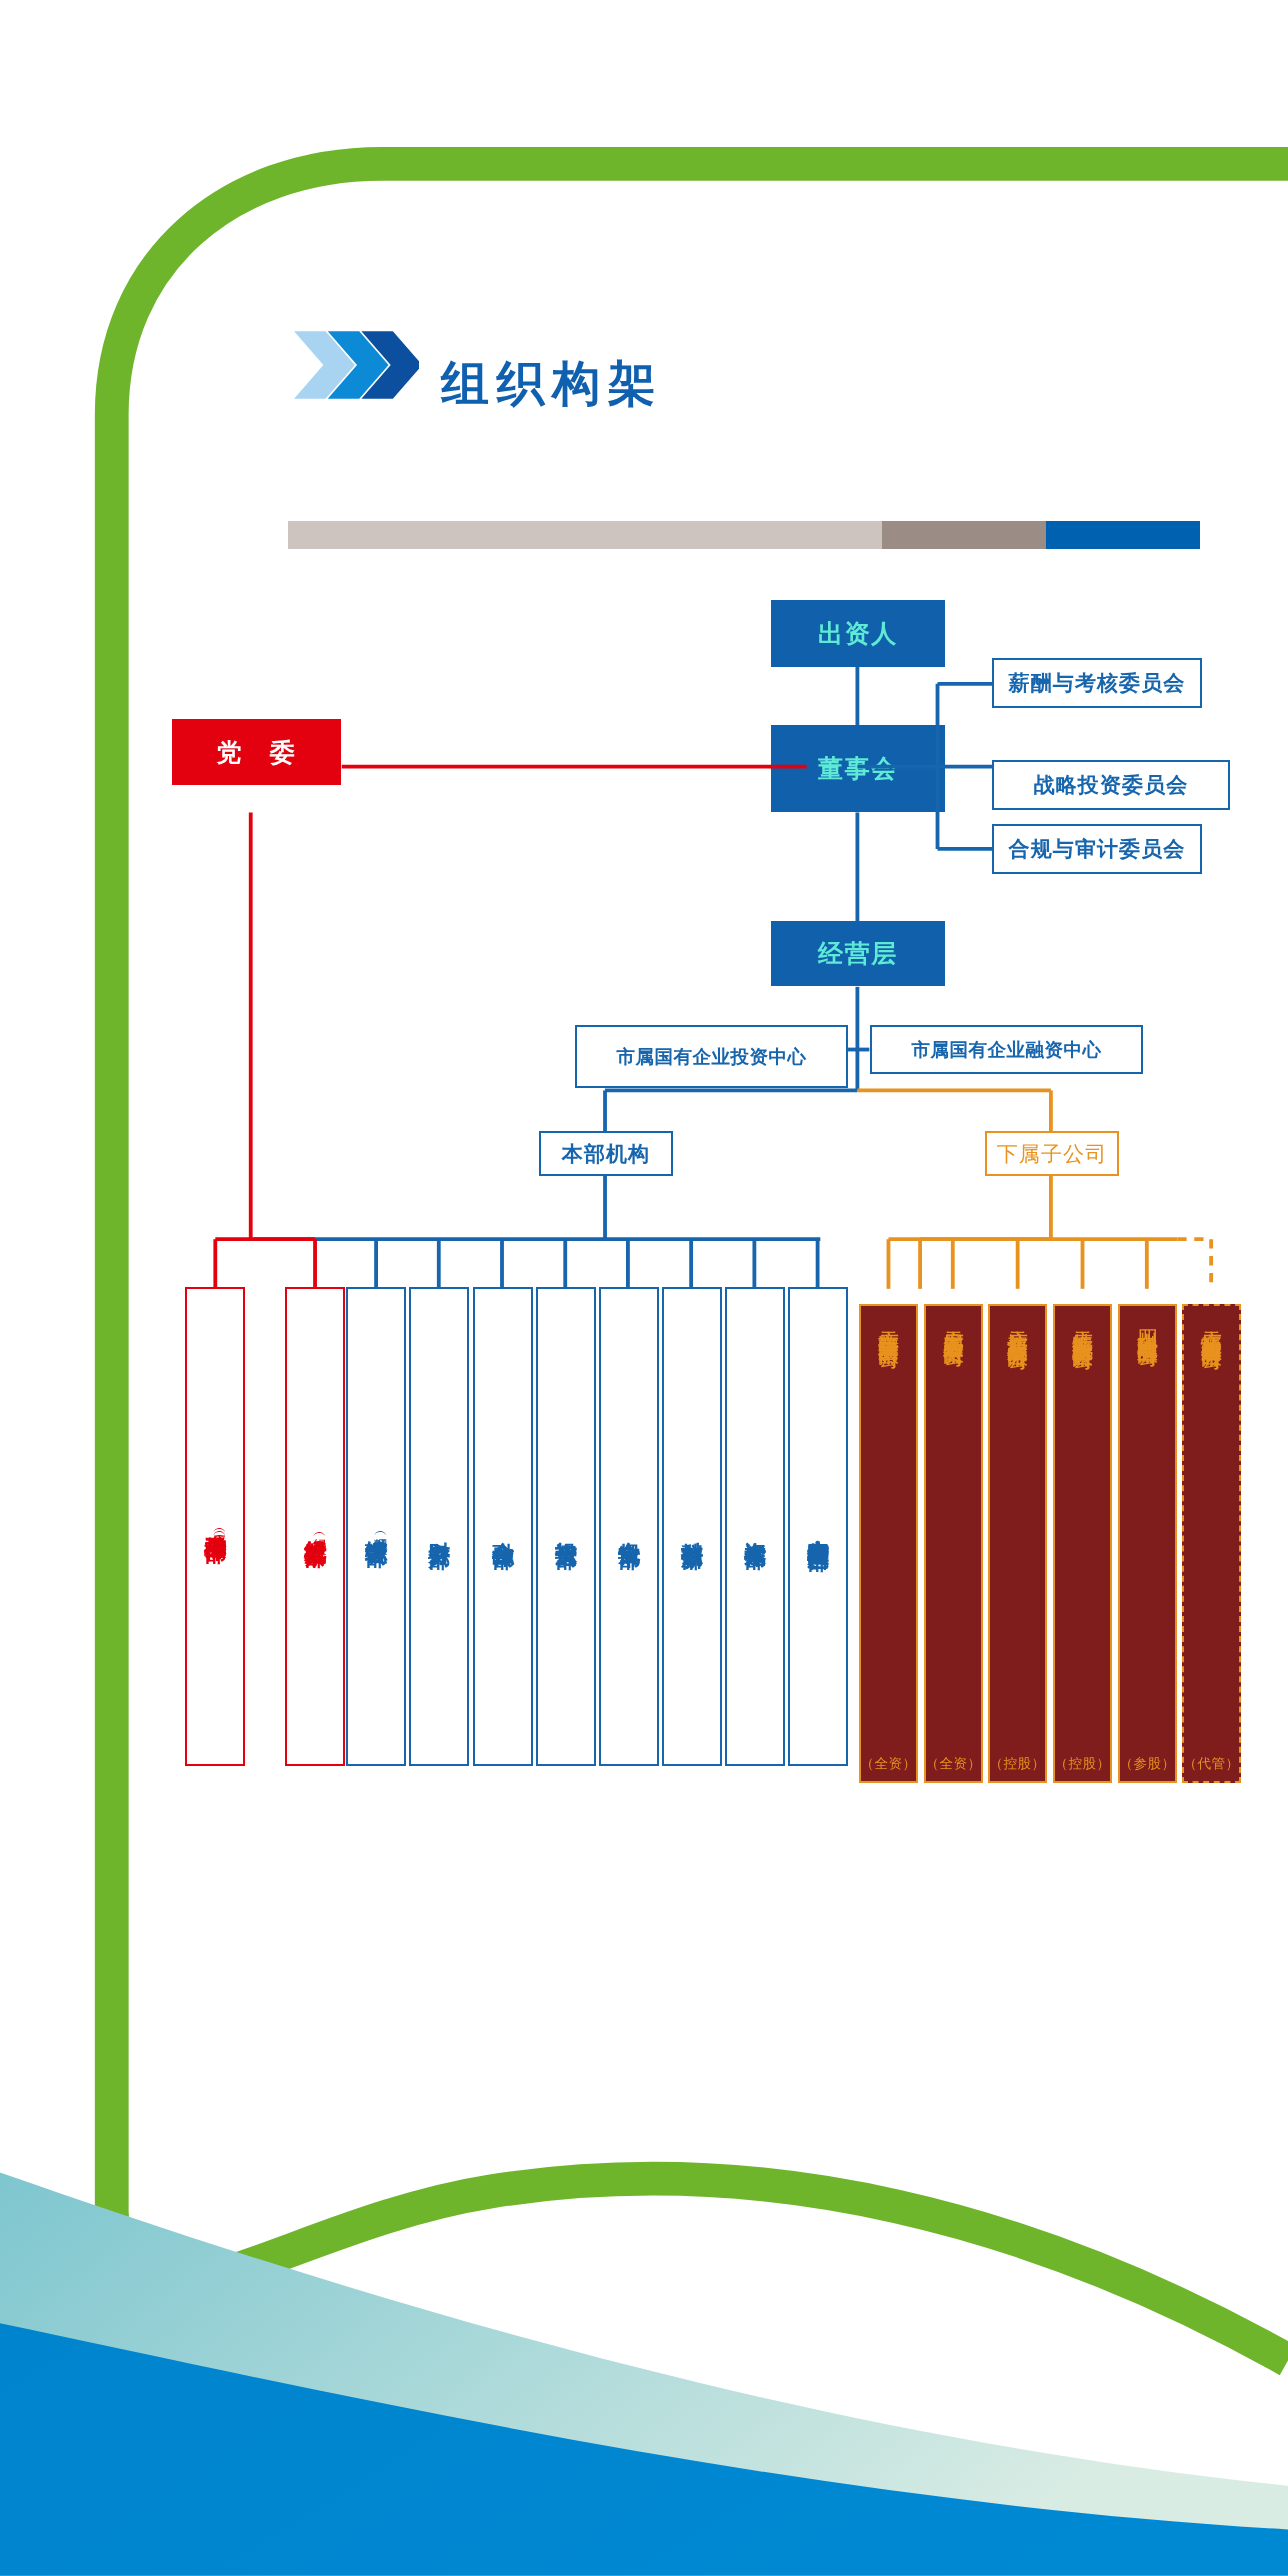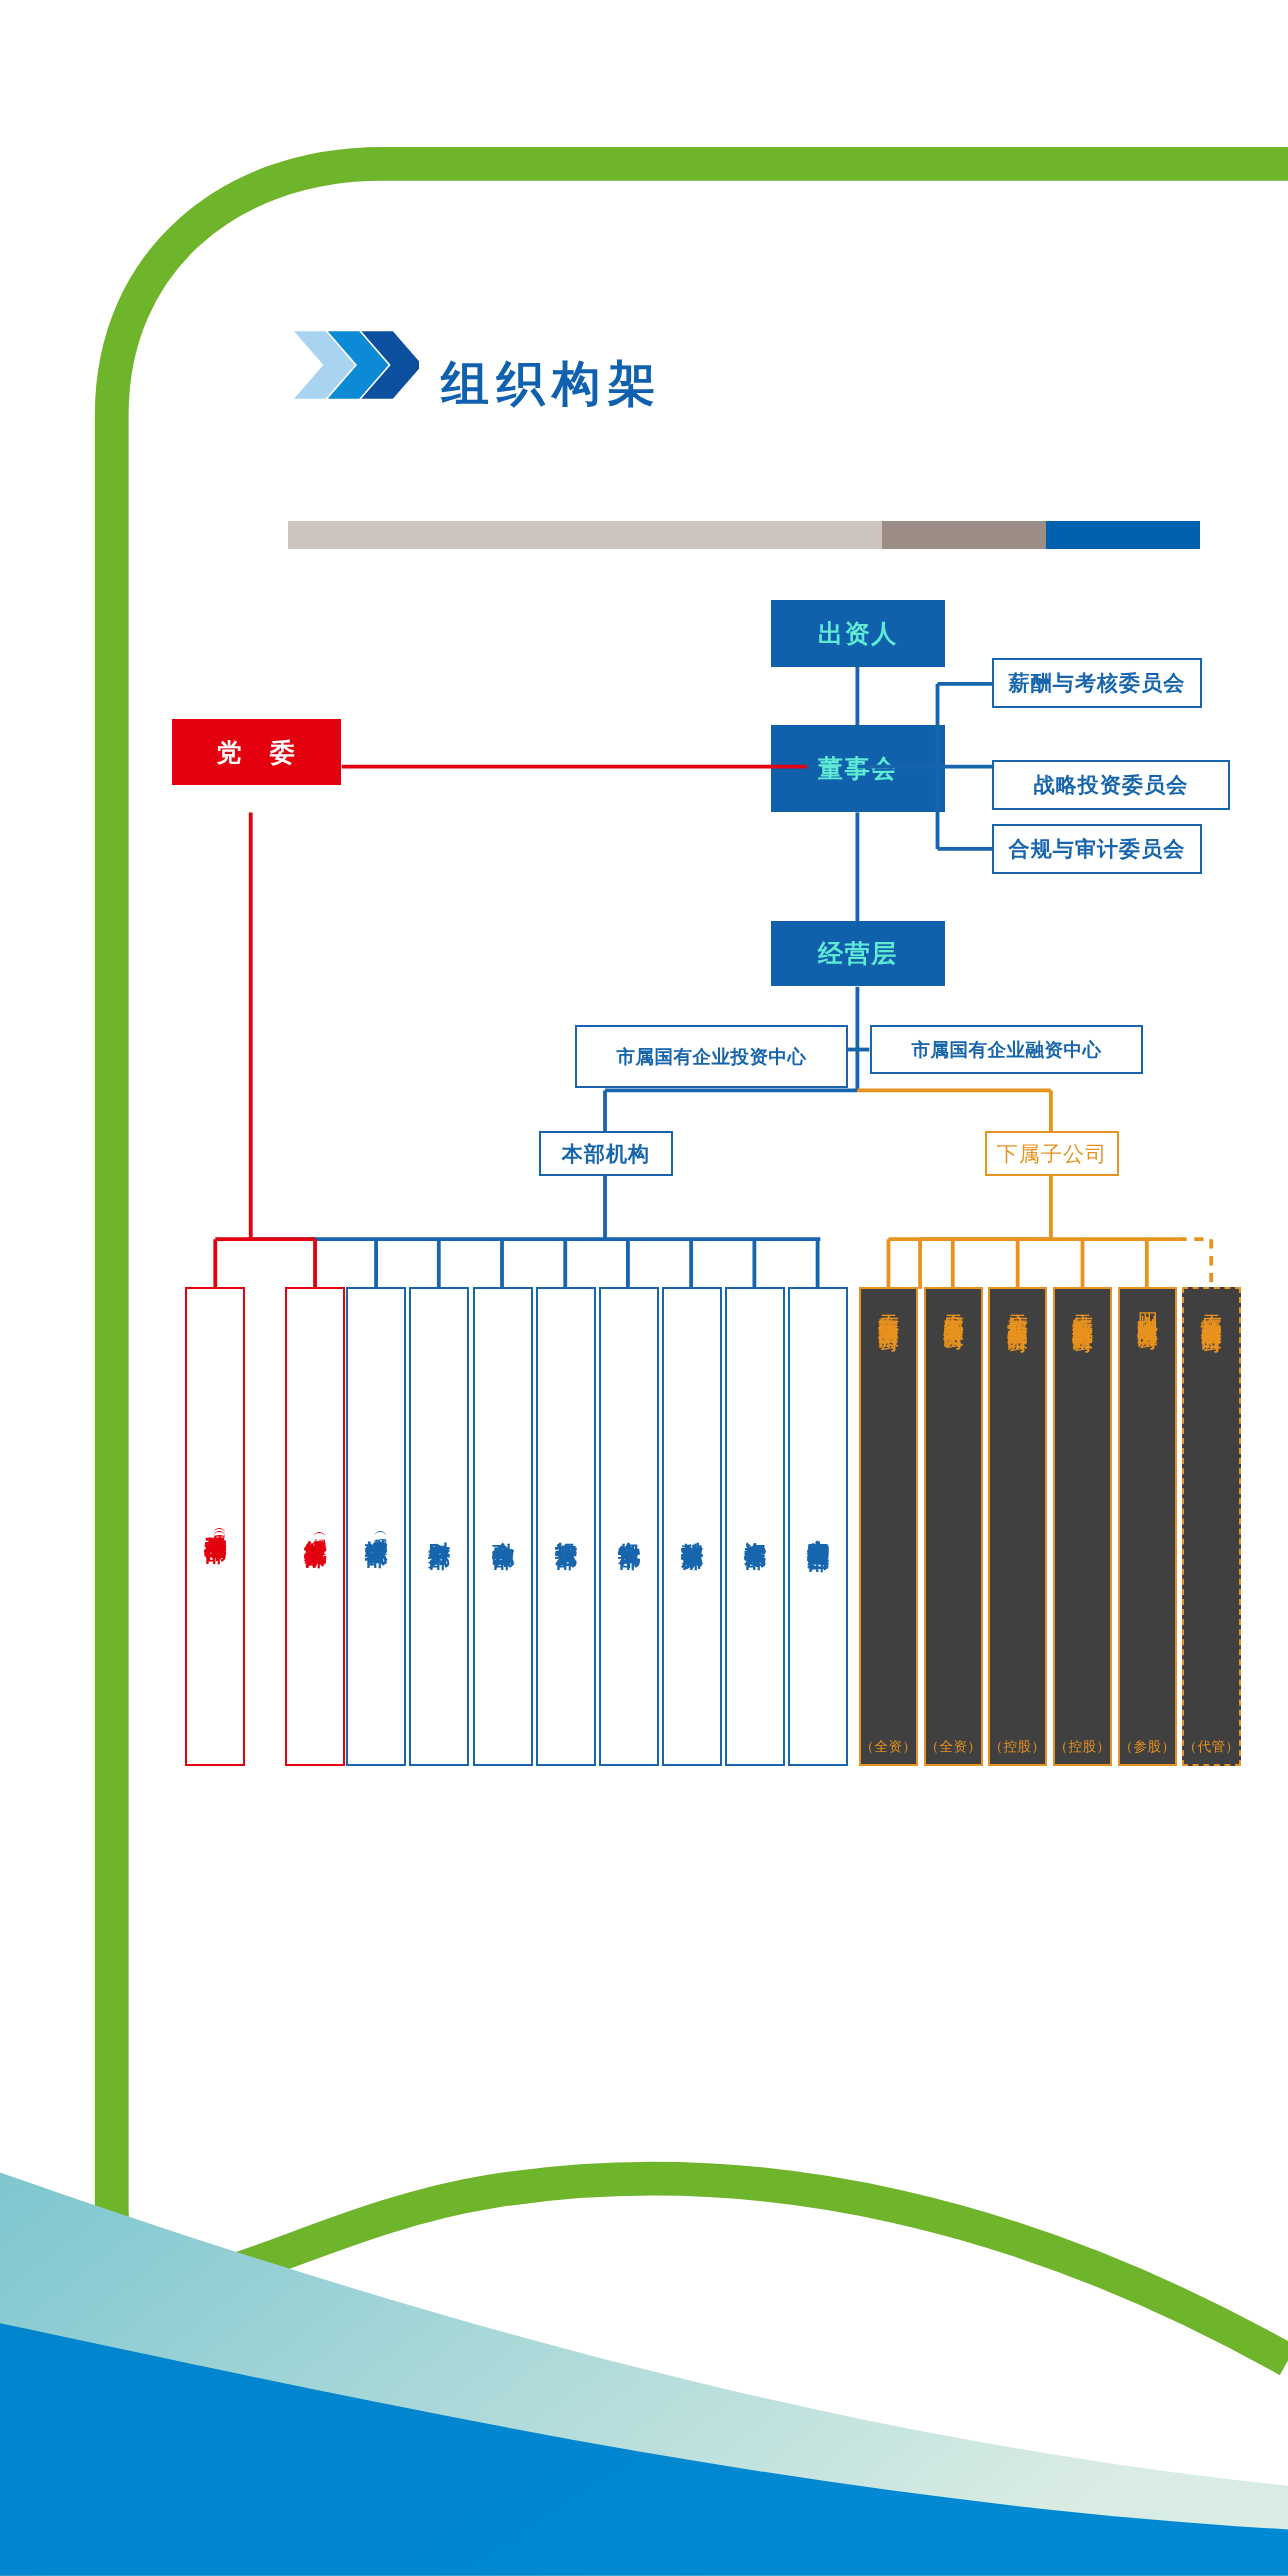--- a/index.html
+++ b/index.html
@@ -39,23 +39,23 @@
   .vcol{position:absolute;box-sizing:border-box;background:#fff;
         display:flex;align-items:center;justify-content:center;}
   .vlabel{writing-mode:vertical-rl;text-orientation:upright;
           display:flex;flex-direction:row;align-items:flex-start;
           justify-content:center;line-height:1.02;}
   .vname{font-size:22px;font-weight:700;letter-spacing:1.1px;}
   .vsub{font-size:13.6px;letter-spacing:0.5px;font-weight:400;margin-left:1.1px;}
 
   .orgname{font-size:21px;font-weight:400;letter-spacing:1.6px;}
   .orgtag{font-size:13.6px;font-weight:400;letter-spacing:0.5px;}
-  .ocell{position:absolute;box-sizing:border-box;background:#404040;
+  .ocell{position:absolute;box-sizing:border-box;background:#7f1d1d;
          display:flex;flex-direction:column;align-items:center;
-         justify-content:space-between;padding-top:6.5px;}
+         justify-content:space-between;padding-top:6.5px;margin-top:17px;}
   .ocell .orgname{writing-mode:vertical-rl;text-orientation:upright;}
   .ocell .orgtag{margin-top:auto;margin-bottom:7.6px;writing-mode:horizontal-tb;
                  white-space:nowrap;}
 
   .lbl-cn{font-size:25px;letter-spacing:1.6px;}
   .lbl-cn-sm{font-size:18.5px;letter-spacing:0.5px;}
   .lbl-cn-md{font-size:21px;letter-spacing:1.1px;}
 </style>
 </head>
 <body>

